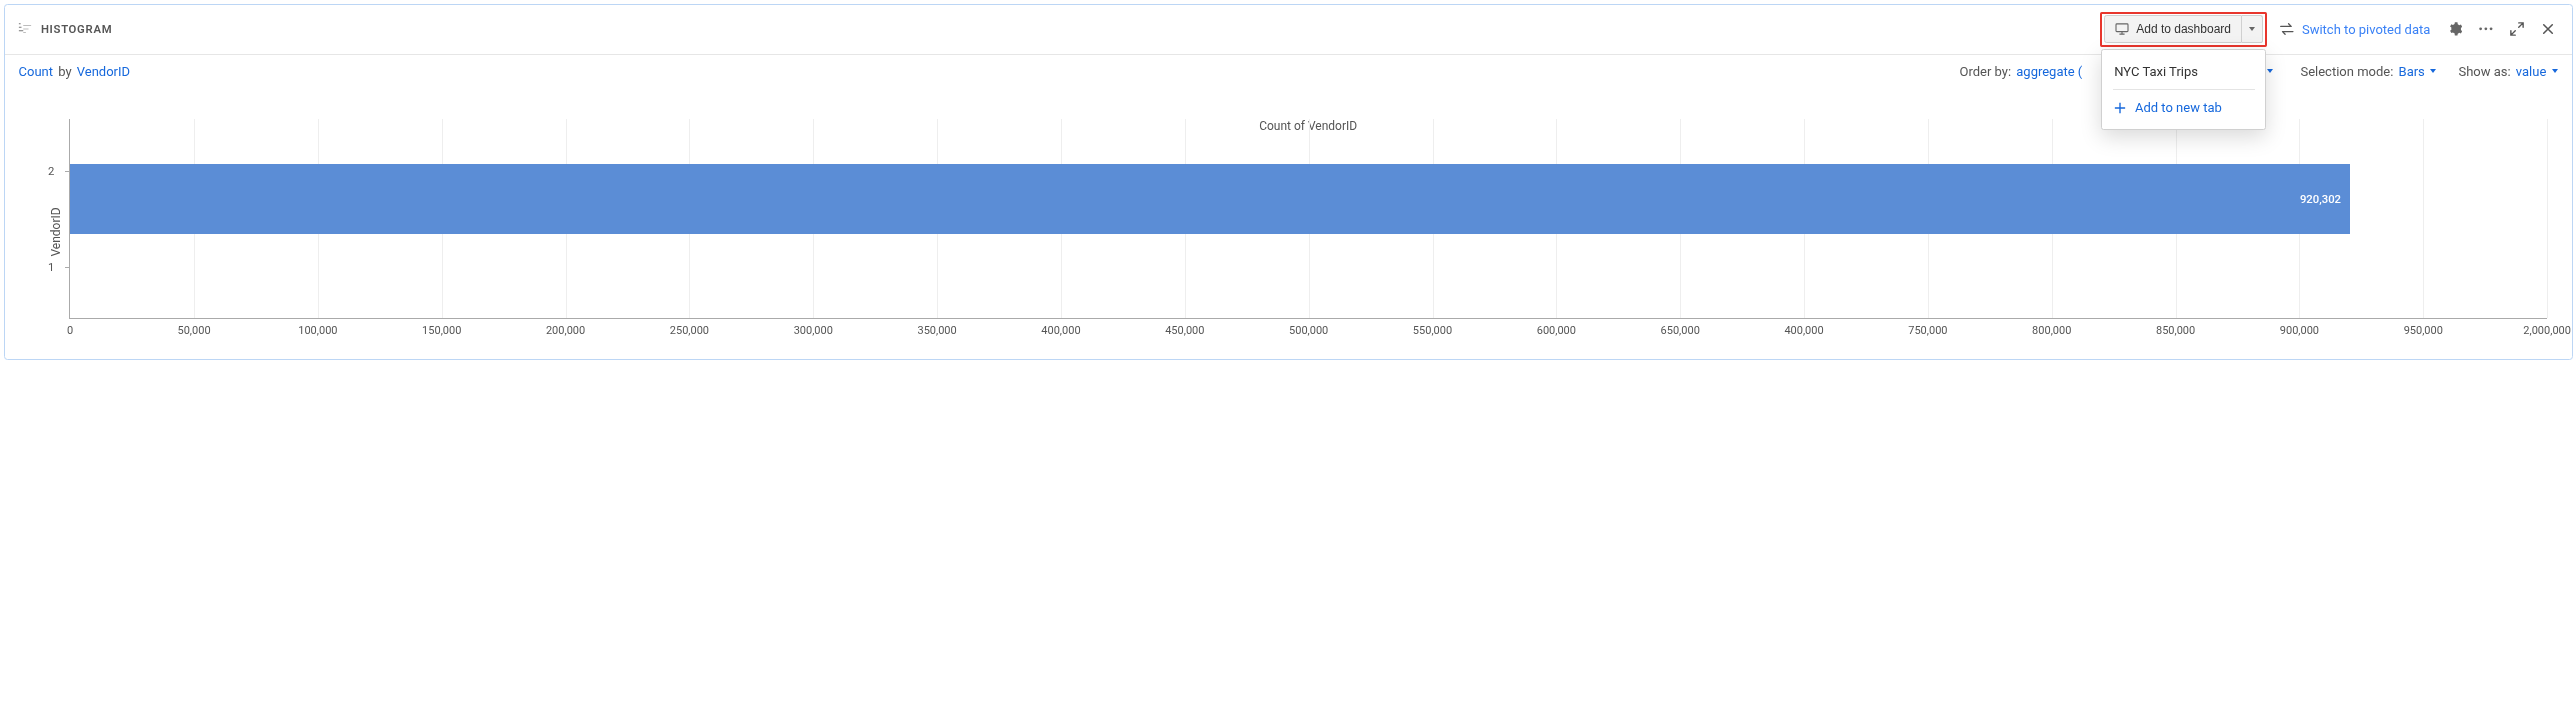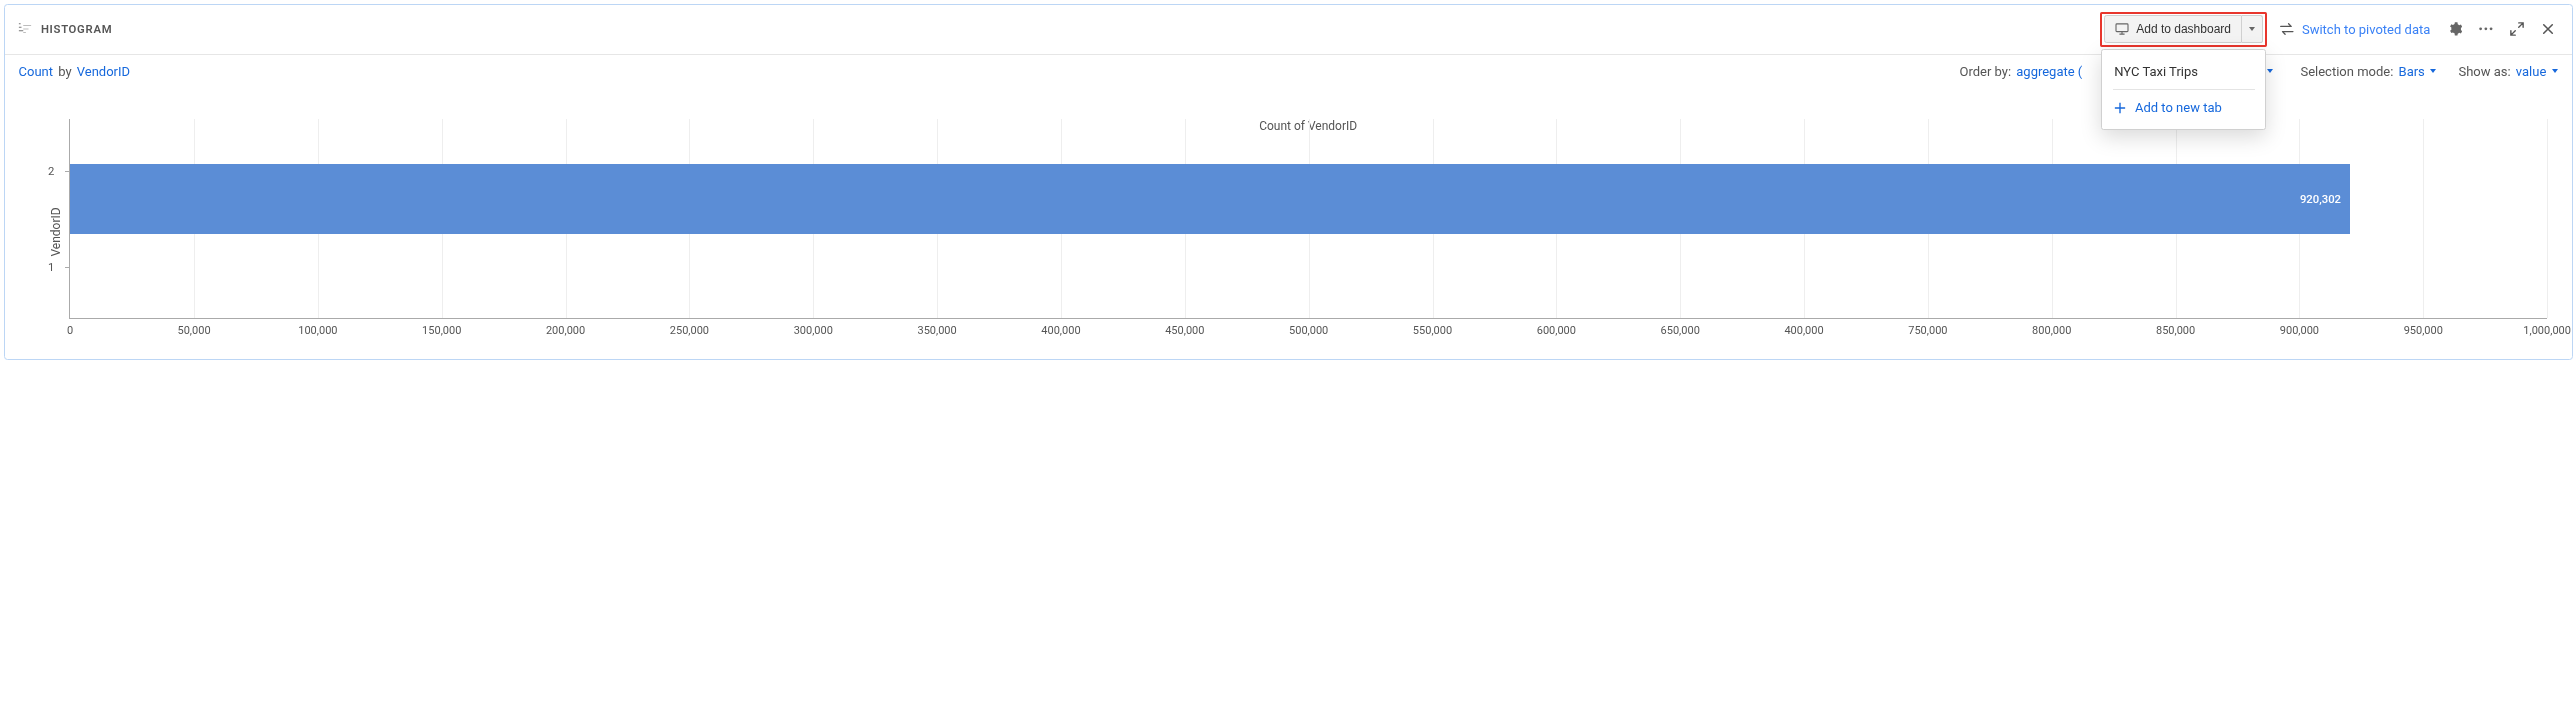--- a/index.html
+++ b/index.html
@@ -283,21 +283,21 @@
           <div class="xtick" style="left: 75%;">750,000</div>
           <div class="gridline" style="left: 80%;"></div>
           <div class="xtick" style="left: 80%;">800,000</div>
           <div class="gridline" style="left: 85%;"></div>
           <div class="xtick" style="left: 85%;">850,000</div>
           <div class="gridline" style="left: 90%;"></div>
           <div class="xtick" style="left: 90%;">900,000</div>
           <div class="gridline" style="left: 95%;"></div>
           <div class="xtick" style="left: 95%;">950,000</div>
           <div class="gridline" style="left: 100%;"></div>
-          <div class="xtick" style="left: 100%;">1,000,000</div>
+          <div class="xtick" style="left: 100%;">2,000,000</div>
           <div class="y-tick-line" style="top: 52px;"></div>
           <div class="y-tick-label" style="top: 52px;">2</div>
           <div class="bar" style="top: 17.4px; height: 70px; width: 92.0302%; margin-top: 28px;">
             <span class="bar-label">920,302</span>
           </div>
           <div class="y-tick-line" style="top: 148px;"></div>
           <div class="y-tick-label" style="top: 148px;">1</div>
         </div>
       <div class="x-axis-title">Count of VendorID</div>
     </div>

